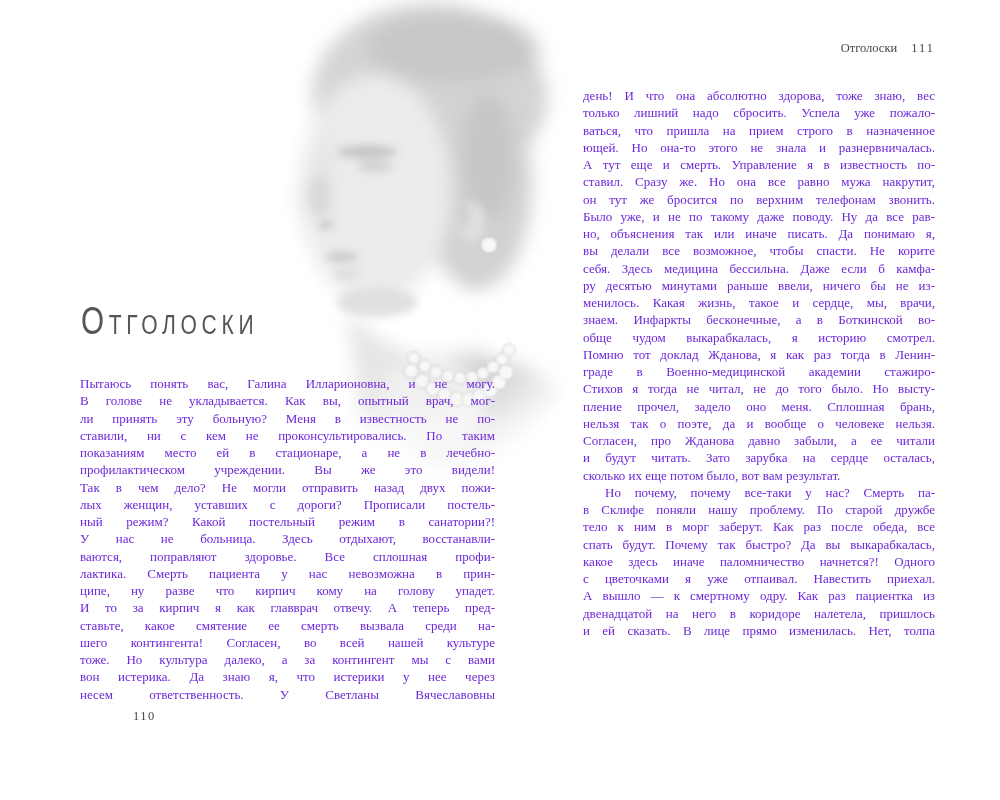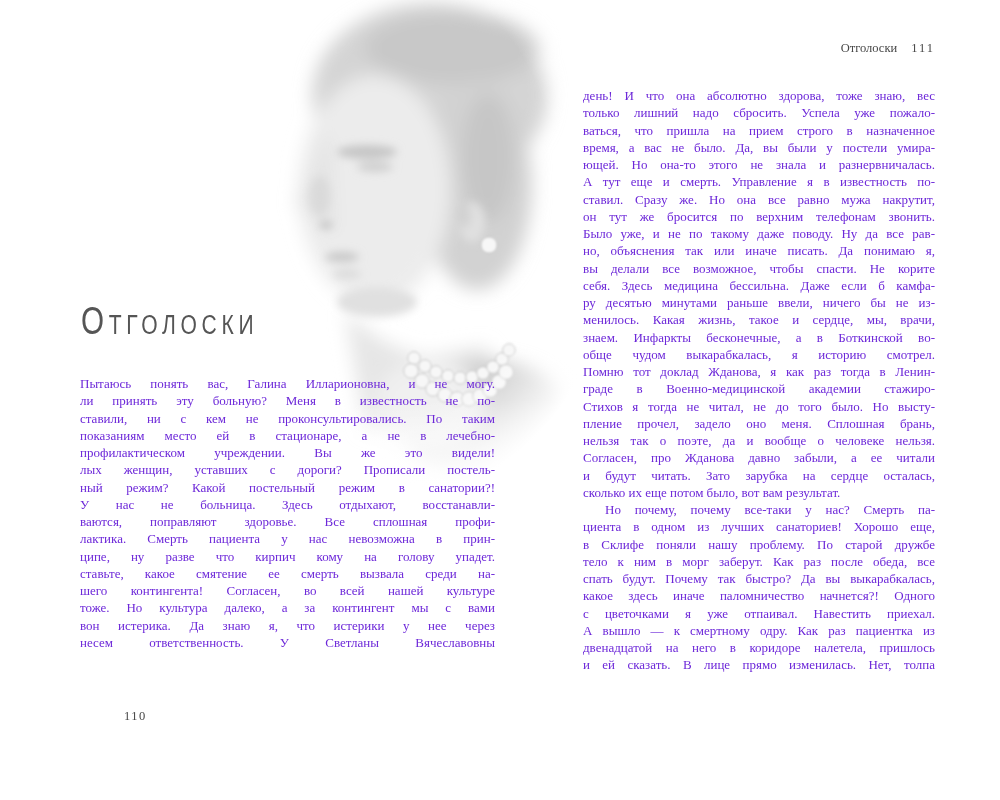--- a/index.html
+++ b/index.html
@@ -39,21 +39,21 @@
   .tline.ind{text-indent:22px;}
 
   
   .running-header{
     position:absolute;left:583px;top:41px;width:352px;z-index:2;
     display:flex;justify-content:flex-end;gap:14px;
     font-size:12.5px;color:#474747;
   }
   .running-header .num{letter-spacing:2px;}
   .folio{
-    position:absolute;left:124px;top:709px;z-index:2;
+    position:absolute;left:133px;top:709px;z-index:2;
     font-size:12.5px;color:#474747;letter-spacing:1.5px;
   }
 </style>
 </head>
 <body>
 
 <div class="spread">
 
   <svg class="photo" viewBox="0 0 380 500" aria-hidden="true">
     <defs>
@@ -130,30 +130,33 @@
     <rect x="0" y="0" width="380" height="500" fill="url(#vg)"></rect>
   </svg>
 
   <div>
     <div class="chapter-title">
       <span class="cap">О</span><span class="rest">тголоски</span>
     </div>
 
     <div class="bodytext left-col">
         <div class="tline">Пытаюсь понять вас, Галина Илларионовна, и не могу.</div>
+        <div class="tline">В голове не укладывается. Как вы, опытный врач, мог-</div>
         <div class="tline">ли принять эту больную? Меня в известность не по-</div>
         <div class="tline">ставили, ни с кем не проконсультировались. По таким</div>
         <div class="tline">показаниям место ей в стационаре, а не в лечебно-</div>
         <div class="tline">профилактическом учреждении. Вы же это видели!</div>
+        <div class="tline">Так в чем дело? Не могли отправить назад двух пожи-</div>
         <div class="tline">лых женщин, уставших с дороги? Прописали постель-</div>
         <div class="tline">ный режим? Какой постельный режим в санатории?!</div>
         <div class="tline">У нас не больница. Здесь отдыхают, восстанавли-</div>
         <div class="tline">ваются, поправляют здоровье. Все сплошная профи-</div>
         <div class="tline">лактика. Смерть пациента у нас невозможна в прин-</div>
         <div class="tline">ципе, ну разве что кирпич кому на голову упадет.</div>
+        <div class="tline">И то за кирпич я как главврач отвечу. А теперь пред-</div>
         <div class="tline">ставьте, какое смятение ее смерть вызвала среди на-</div>
         <div class="tline">шего контингента! Согласен, во всей нашей культуре</div>
         <div class="tline">тоже. Но культура далеко, а за контингент мы с вами</div>
         <div class="tline">вон истерика. Да знаю я, что истерики у нее через</div>
         <div class="tline">несем ответственность. У Светланы Вячеславовны</div>
       </div>
 
     <div class="folio">110</div>
   </div>
 
@@ -161,21 +164,20 @@
     <div class="running-header">
       <span>Отголоски</span>
       <span class="num">111</span>
     </div>
 
     <div class="bodytext right-col">
       <div>
           <div class="tline">день! И что она абсолютно здорова, тоже знаю, вес</div>
           <div class="tline">только лишний надо сбросить. Успела уже пожало-</div>
           <div class="tline">ваться, что пришла на прием строго в назначенное</div>
-          <div class="tline">время, а вас не было. Да, вы были у постели умира-</div>
           <div class="tline">ющей. Но она-то этого не знала и разнервничалась.</div>
           <div class="tline">А тут еще и смерть. Управление я в известность по-</div>
           <div class="tline">ставил. Сразу же. Но она все равно мужа накрутит,</div>
           <div class="tline">он тут же бросится по верхним телефонам звонить.</div>
           <div class="tline">Было уже, и не по такому даже поводу. Ну да все рав-</div>
           <div class="tline">но, объяснения так или иначе писать. Да понимаю я,</div>
           <div class="tline">вы делали все возможное, чтобы спасти. Не корите</div>
           <div class="tline">себя. Здесь медицина бессильна. Даже если б камфа-</div>
           <div class="tline">ру десятью минутами раньше ввели, ничего бы не из-</div>
           <div class="tline">менилось. Какая жизнь, такое и сердце, мы, врачи,</div>
@@ -185,21 +187,20 @@
           <div class="tline">граде в Военно-медицинской академии стажиро-</div>
           <div class="tline">Стихов я тогда не читал, не до того было. Но высту-</div>
           <div class="tline">пление прочел, задело оно меня. Сплошная брань,</div>
           <div class="tline">нельзя так о поэте, да и вообще о человеке нельзя.</div>
           <div class="tline">Согласен, про Жданова давно забыли, а ее читали</div>
           <div class="tline">и будут читать. Зато зарубка на сердце осталась,</div>
           <div class="tline rag">сколько их еще потом было, вот вам результат.</div>
         </div>
       <div>
           <div class="tline ind">Но почему, почему все-таки у нас? Смерть па-</div>
-          <div class="tline">циента в одном из лучших санаториев! Хорошо еще,</div>
           <div class="tline">в Склифе поняли нашу проблему. По старой дружбе</div>
           <div class="tline">тело к ним в морг заберут. Как раз после обеда, все</div>
           <div class="tline">спать будут. Почему так быстро? Да вы выкарабкалась,</div>
           <div class="tline">какое здесь иначе паломничество начнется?! Одного</div>
           <div class="tline">с цветочками я уже отпаивал. Навестить приехал.</div>
           <div class="tline">А вышло — к смертному одру. Как раз пациентка из</div>
           <div class="tline">двенадцатой на него в коридоре налетела, пришлось</div>
           <div class="tline">и ей сказать. В лице прямо изменилась. Нет, толпа</div>
         </div>
     </div>

